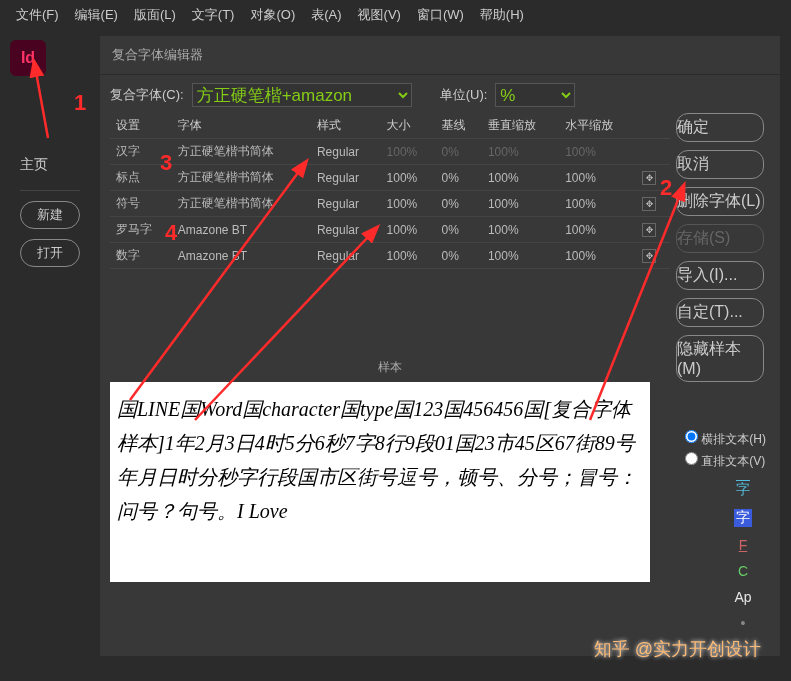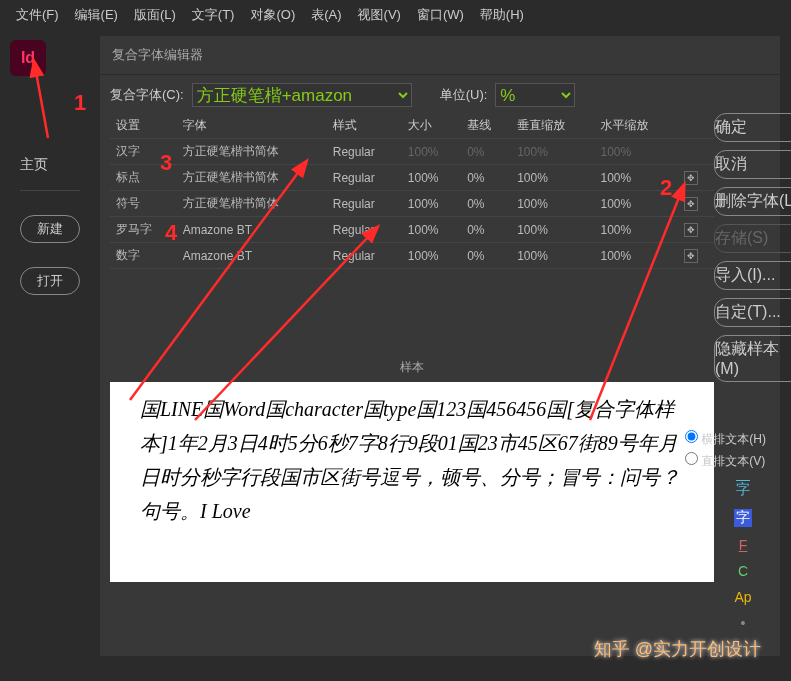--- a/index.html
+++ b/index.html
@@ -2,39 +2,39 @@
 <html><head>
   <meta charset="utf-8">
   <style>
     * { margin: 0; padding: 0; box-sizing: border-box; font-family: "Microsoft YaHei", Arial, sans-serif; }
     body { background: #2b2b2b; color: #ccc; width: 791px; height: 681px; overflow: hidden; position: relative; }
     .menubar { background: #2b2b2b; height: 30px; display: flex; align-items: center; padding: 0 8px; font-size: 13px; }
     .menubar span { margin: 15px 8px; cursor: pointer; }
     .app-icon { width: 36px; height: 36px; background: #49021f; border-radius: 6px; display: flex; align-items: center; justify-content: center; color: #ff3366; font-weight: bold; font-size: 16px; margin: 10px; }
     .sidebar { position: absolute; left: 0; top: 30px; width: 100px; height: 650px; }
     .sidebar-label { color: #ccc; font-size: 14px; margin: 80px 20px 10px; border-bottom: 1px solid #444; padding-bottom: 16px; }
-    .pill-btn { border: 1px solid #888; border-radius: 14px; padding: 4px 16px; margin: 24px 20px; font-size: 13px; text-align: right; cursor: pointer; }
+    .pill-btn { border: 1px solid #888; border-radius: 14px; padding: 4px 16px; margin: 10px 20px; font-size: 13px; text-align: right; cursor: pointer; }
     .dialog { position: absolute; left: 100px; top: 36px; width: 680px; height: 620px; background: #383838; }
     .dialog-title { padding: 10px 12px; font-size: 13px; color: #aaa; border-bottom: 1px solid #2b2b2b; }
     .dialog-body { padding: 8px 10px; }
     .row1 { display: flex; align-items: center; gap: 8px; font-size: 13px; }
     .row1 select { background: #333; border: 1px solid #555; color: #84cc16; height: 24px; font-size: 17px; }
     .sel-font { width: 220px; } .sel-unit { width: 80px; }
     .main-cols { display: flex; margin-top: 6px; }
     .table-wrap { flex: 1; }
     .right-buttons { width: 100px; display: flex; flex-direction: column; gap: 8px; padding-top: 0; align-items: center; }
     .btn { border: 1px solid #888; border-radius: 12px; padding: 3px 0; width: 88px; text-align: left; font-size: 16px; cursor: pointer; }
     .btn.disabled { color: #666; border-color: #555; }
     table { width: 100%; border-collapse: collapse; font-size: 12px; }
     th, td { text-align: left; padding: 4px 6px; border-bottom: 1px solid #444; color: #bbb; }
     th { color: #ccc; font-weight: normal; }
     td.dim { color: #666; }
     .move-icon { display: inline-block; width: 14px; height: 14px; border: 1px solid #666; position: relative; font-size: 9px; text-align: center; line-height: 12px; }
     .sample-head { text-align: center; margin: 90px 0 6px; font-size: 12px; color: #aaa; }
-    .sample-box { background: #fff; color: #000; width: 604px; height: 200px; margin-left: 0; padding: 10px 30px; font-family: cursive, "STKaiti", serif; font-size: 20px; font-style: italic; line-height: 1.7; overflow: hidden; }
+    .sample-box { background: #fff; color: #000; width: 540px; height: 200px; margin-left: 0; padding: 10px 7px; font-family: cursive, "STKaiti", serif; font-size: 20px; font-style: italic; line-height: 1.7; overflow: hidden; }
     .radio-group { position: absolute; right: 14px; top: 390px; font-size: 12px; }
     .radio-group label { display: block; margin: 4px 0; }
     .stack-icons { position: absolute; right: 28px; top: 445px; display: flex; flex-direction: column; gap: 10px; font-size: 14px; color: #4fa3ff; }
     .stack-icons span { display: block; text-align: center; }
     .watermark { position: absolute; right: 30px; bottom: 20px; color: #fdba74; font-size: 18px; text-shadow: 0 0 4px #fff; }
     .annot { position: absolute; color: #ff2a2a; font-size: 22px; font-weight: bold; pointer-events: none; }
     svg.arrows { position: absolute; left: 0; top: 0; pointer-events: none; }
   </style>
 </head>
 <body>
@@ -152,21 +152,21 @@
 
     <div class="radio-group">
       <label><input type="radio" checked="" style=""> <span>横排文本(H)</span></label>
       <label><input type="radio" style=""> <span>直排文本(V)</span></label>
     </div>
     <div class="stack-icons">
       <span style="color:#5bd;text-decoration:overline">字</span>
       <span style="background:#3a5bdc;color:#fff;padding:0 2px">字</span>
       <span style="color:#c66;text-decoration:underline">F</span>
       <span style="color:#6c6">C</span>
-      <span style="color:#eab308;">Ap</span>
+      <span style="color:#e5e5e5;">Ap</span>
       <span style="color:#888">•</span>
     </div>
   </div>
 </div>
 
 <svg class="arrows" width="791" height="681">
   <defs>
       <marker id="ah" markerWidth="10" markerHeight="10" refX="2" refY="3" orient="auto">
         <path d="M0,0 L0,6 L8,3 z" fill="#ff2a2a"></path>
       </marker>

